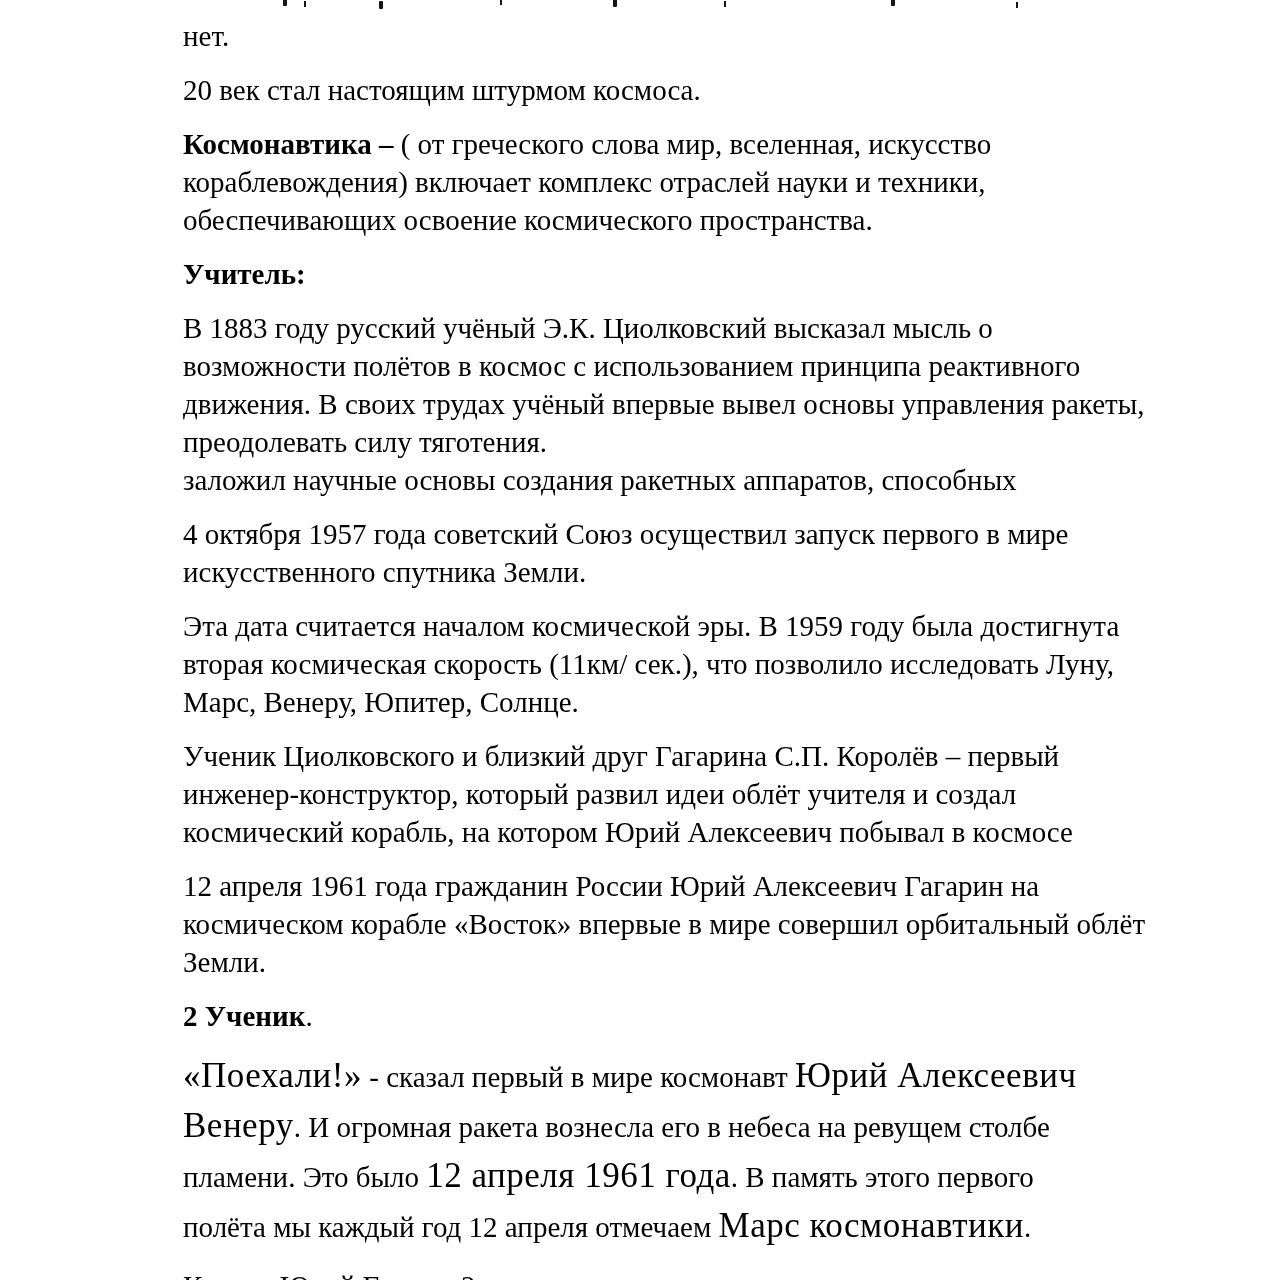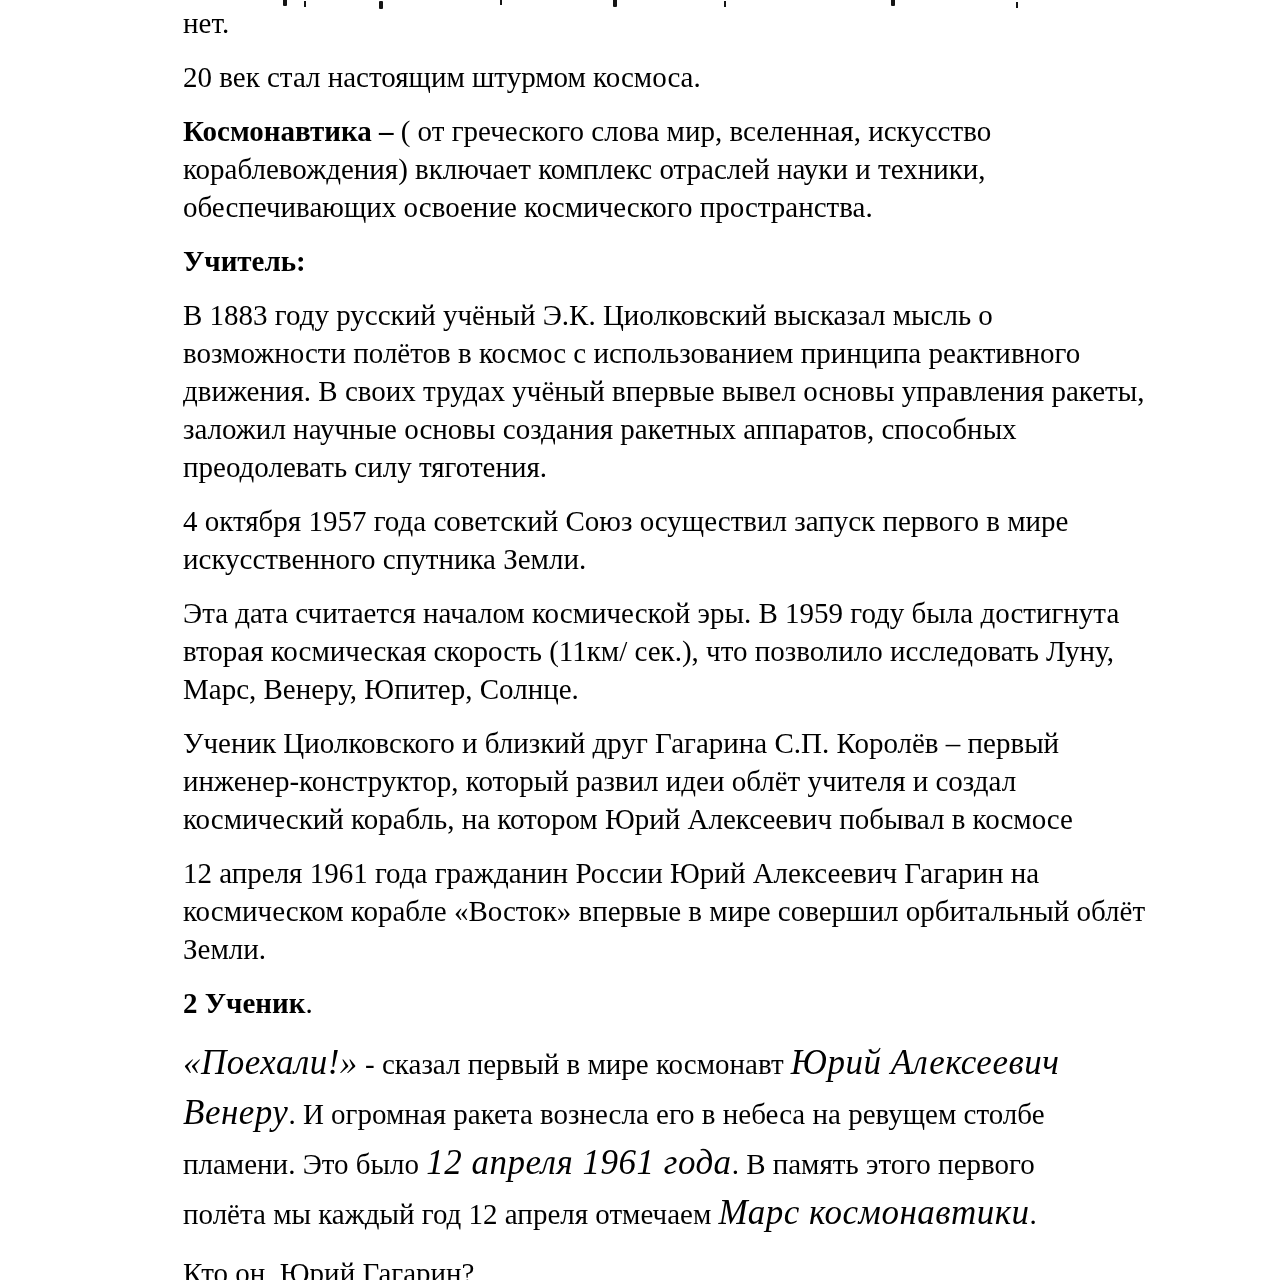--- a/index.html
+++ b/index.html
@@ -12,21 +12,21 @@
     overflow: hidden;
     background: #ffffff;
     color: #000000;
     font-family: "Liberation Serif", serif;
   }
   .doc {
     position: relative;
     box-sizing: border-box;
     width: 1280px;
     height: 1280px;
-    padding: 0 80px 0 183px;
+    padding: 13px 80px 0 183px;
     overflow: hidden;
   }
   
   .top-marks {
     position: absolute;
     left: 283px;
     top: -2px;
     width: 4px;
     height: 8px;
     background: #151515;
@@ -60,21 +60,20 @@
     height: 38px;
   }
   .script-para .line {
     line-height: 50px;
     height: 50px;
   }
   .seg-n { font-weight: normal; }
   .seg-b { font-weight: bold; text-align: center; }
   .seg-sc {
     font-family: "Liberation Serif", serif;
-    font-style: italic;
     font-size: 35px;
     letter-spacing: 0.5px;
   }
 </style>
 </head>
 <body>
 
 <div class="doc">
   <div class="top-marks"></div>
   <div>
@@ -89,22 +88,22 @@
         <div class="line"><span class="seg-n">кораблевождения) включает комплекс отраслей науки и техники,</span></div>
         <div class="line"><span class="seg-n">обеспечивающих освоение космического пространства.</span></div>
       </div>
       <div class="para">
         <div class="line"><span class="seg-b">Учитель:</span></div>
       </div>
       <div class="para">
         <div class="line"><span class="seg-n">В 1883 году русский учёный Э.К. Циолковский высказал мысль о</span></div>
         <div class="line"><span class="seg-n">возможности полётов в космос с использованием принципа реактивного</span></div>
         <div class="line"><span class="seg-n">движения. В своих трудах учёный впервые вывел основы управления ракеты,</span></div>
+        <div class="line"><span class="seg-n">преодолевать силу тяготения.</span></div>
         <div class="line"><span class="seg-n">заложил научные основы создания ракетных аппаратов, способных</span></div>
-        <div class="line"><span class="seg-n">преодолевать силу тяготения.</span></div>
       </div>
       <div class="para">
         <div class="line"><span class="seg-n">4 октября 1957 года советский Союз осуществил запуск первого в мире</span></div>
         <div class="line"><span class="seg-n">искусственного спутника Земли.</span></div>
       </div>
       <div class="para">
         <div class="line"><span class="seg-n">Эта дата считается началом космической эры. В 1959 году была достигнута</span></div>
         <div class="line"><span class="seg-n">вторая космическая скорость (11км/ сек.), что позволило исследовать Луну,</span></div>
         <div class="line"><span class="seg-n">Марс, Венеру, Юпитер, Солнце.</span></div>
       </div>

